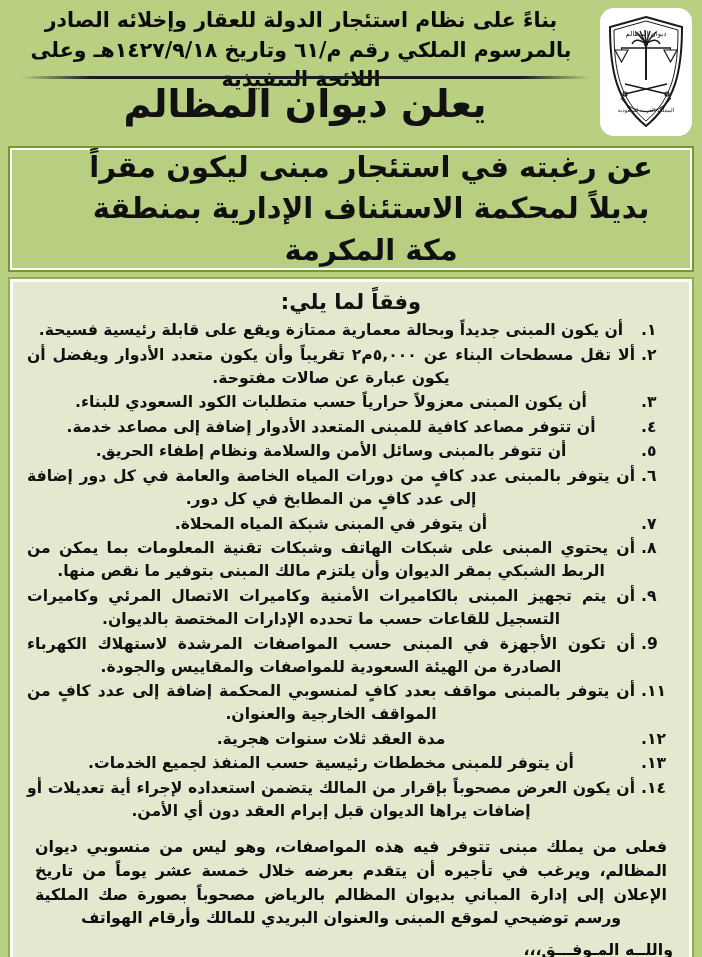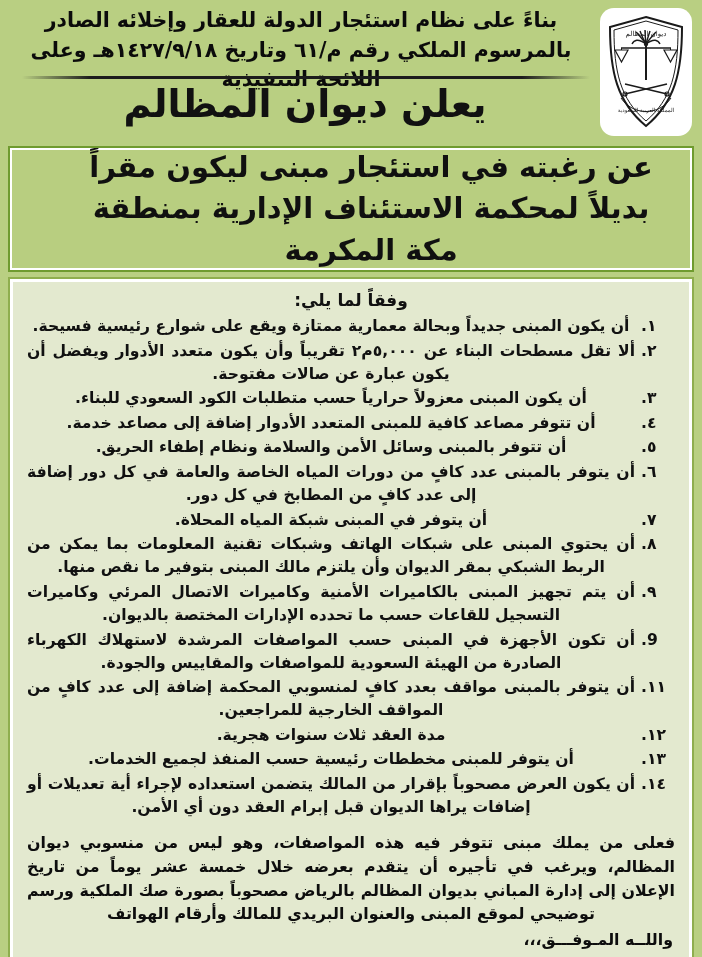--- a/index.html
+++ b/index.html
@@ -107,21 +107,21 @@
     height: 689px;
     box-sizing: border-box;
     background: #e3e9cf;
     border: 3px solid #ffffff;
     outline: 2px solid #8fae4e;
     padding: 6px 14px 4px 14px;
     overflow: hidden;
   }
   .subtitle {
     text-align: center;
-    font-size: 17px;
+    font-size: 21px;
     font-weight: bold;
     color: #111111;
     margin: 2px 0 5px 0;
     letter-spacing: 0px;
   }
 
   ol.req-list {
     list-style: none;
     margin: 0;
     padding: 0;
@@ -153,21 +153,21 @@
 
   .closing {
     margin-top: 12px;
     font-size: 15.8px;
     font-weight: bold;
     color: #0d0d0d;
     line-height: 1.5;
     text-align: justify;
     text-align-last: center;
   }
-  .closing p { margin: 0; }
+  .closing p { margin: 8px; }
   .sign-row {
     display: flex;
     flex-direction: row;
     justify-content: space-between;
     align-items: baseline;
     font-size: 15.8px;
     font-weight: bold;
     margin-top: 2px;
     padding: 0 2px;
   }
@@ -227,21 +227,21 @@
     <div class="banner-inner">عن رغبته في استئجار مبنى ليكون مقراً بديلاً لمحكمة الاستئناف الإدارية بمنطقة مكة المكرمة</div>
   </div>
 
   <div class="body-panel">
 
     <div class="subtitle">وفقاً لما يلي:</div>
 
     <ol class="req-list">
       <li>
         <span class="req-num">١.</span>
-        <span class="req-text">أن يكون المبنى جديداً وبحالة معمارية ممتازة ويقع على شوارع رئيسية فسيحة.</span>
+        <span class="req-text">أن يكون المبنى جديداً وبحالة معمارية ممتازة ويقع على قابلة رئيسية فسيحة.</span>
       </li>
       <li>
         <span class="req-num">٢.</span>
         <span class="req-text">ألا تقل مسطحات البناء عن ٥,٠٠٠م٢ تقريباً وأن يكون متعدد الأدوار ويفضل أن يكون عبارة عن صالات مفتوحة.</span>
       </li>
       <li>
         <span class="req-num">٣.</span>
         <span class="req-text">أن يكون المبنى معزولاً حرارياً حسب متطلبات الكود السعودي للبناء.</span>
       </li>
       <li>
@@ -267,21 +267,21 @@
       <li>
         <span class="req-num">٩.</span>
         <span class="req-text">أن يتم تجهيز المبنى بالكاميرات الأمنية وكاميرات الاتصال المرئي وكاميرات التسجيل للقاعات حسب ما تحدده الإدارات المختصة بالديوان.</span>
       </li>
       <li>
         <span class="req-num">9.</span>
         <span class="req-text">أن تكون الأجهزة في المبنى حسب المواصفات المرشدة لاستهلاك الكهرباء الصادرة من الهيئة السعودية للمواصفات والمقاييس والجودة.</span>
       </li>
       <li>
         <span class="req-num">١١.</span>
-        <span class="req-text">أن يتوفر بالمبنى مواقف بعدد كافٍ لمنسوبي المحكمة إضافة إلى عدد كافٍ من المواقف الخارجية للمراجعين.</span>
+        <span class="req-text">أن يتوفر بالمبنى مواقف بعدد كافٍ لمنسوبي المحكمة إضافة إلى عدد كافٍ من المواقف الخارجية والعنوان.</span>
       </li>
       <li>
         <span class="req-num">١٢.</span>
         <span class="req-text">مدة العقد ثلاث سنوات هجرية.</span>
       </li>
       <li>
         <span class="req-num">١٣.</span>
         <span class="req-text">أن يتوفر للمبنى مخططات رئيسية حسب المنفذ لجميع الخدمات.</span>
       </li>
       <li>

